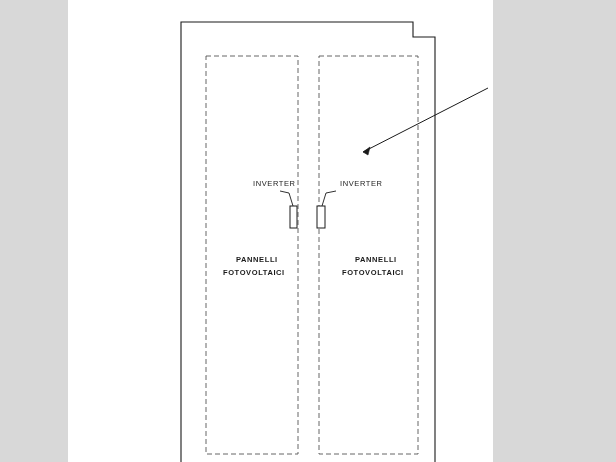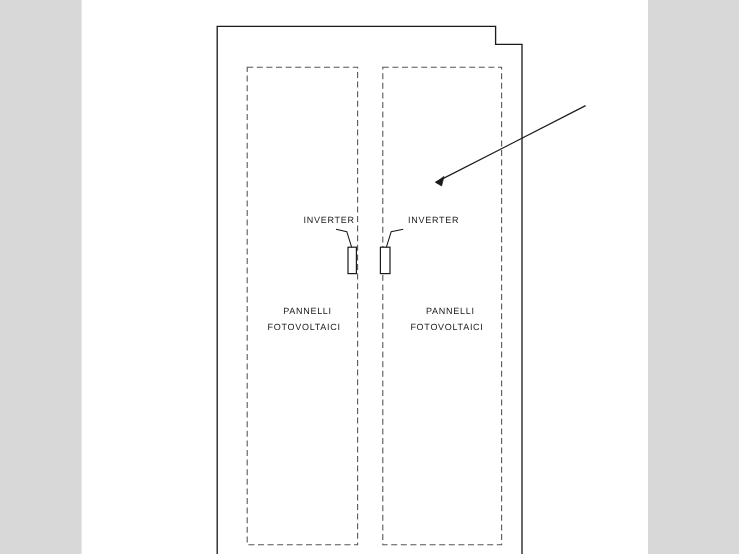--- a/index.html
+++ b/index.html
@@ -16,21 +16,21 @@
   #page {
     position: relative;
     width: 616px;
     height: 462px;
     background: #d8d8d8;
   }
   #sheet {
     position: absolute;
     left: 68px;
     top: 0;
-    width: 472px;
+    width: 425px;
     height: 462px;
     background: #ffffff;
   }
   #drawing {
     position: absolute;
     left: 0;
     top: 0;
     width: 480px;
     height: 462px;
   }
@@ -38,20 +38,21 @@
     position: absolute;
     font-size: 7.5px;
     letter-spacing: 0.6px;
     color: #1a1a1a;
     white-space: nowrap;
     font-family: "Liberation Sans", sans-serif;
   }
   .lbl.two-line {
     text-align: center;
     line-height: 11px;
+    font-weight: bold;
   }
 </style>
 </head>
 <body>
 
 <div id="page">
 
   <div id="sheet">
 
     <svg id="drawing" viewBox="0 0 480 462">

